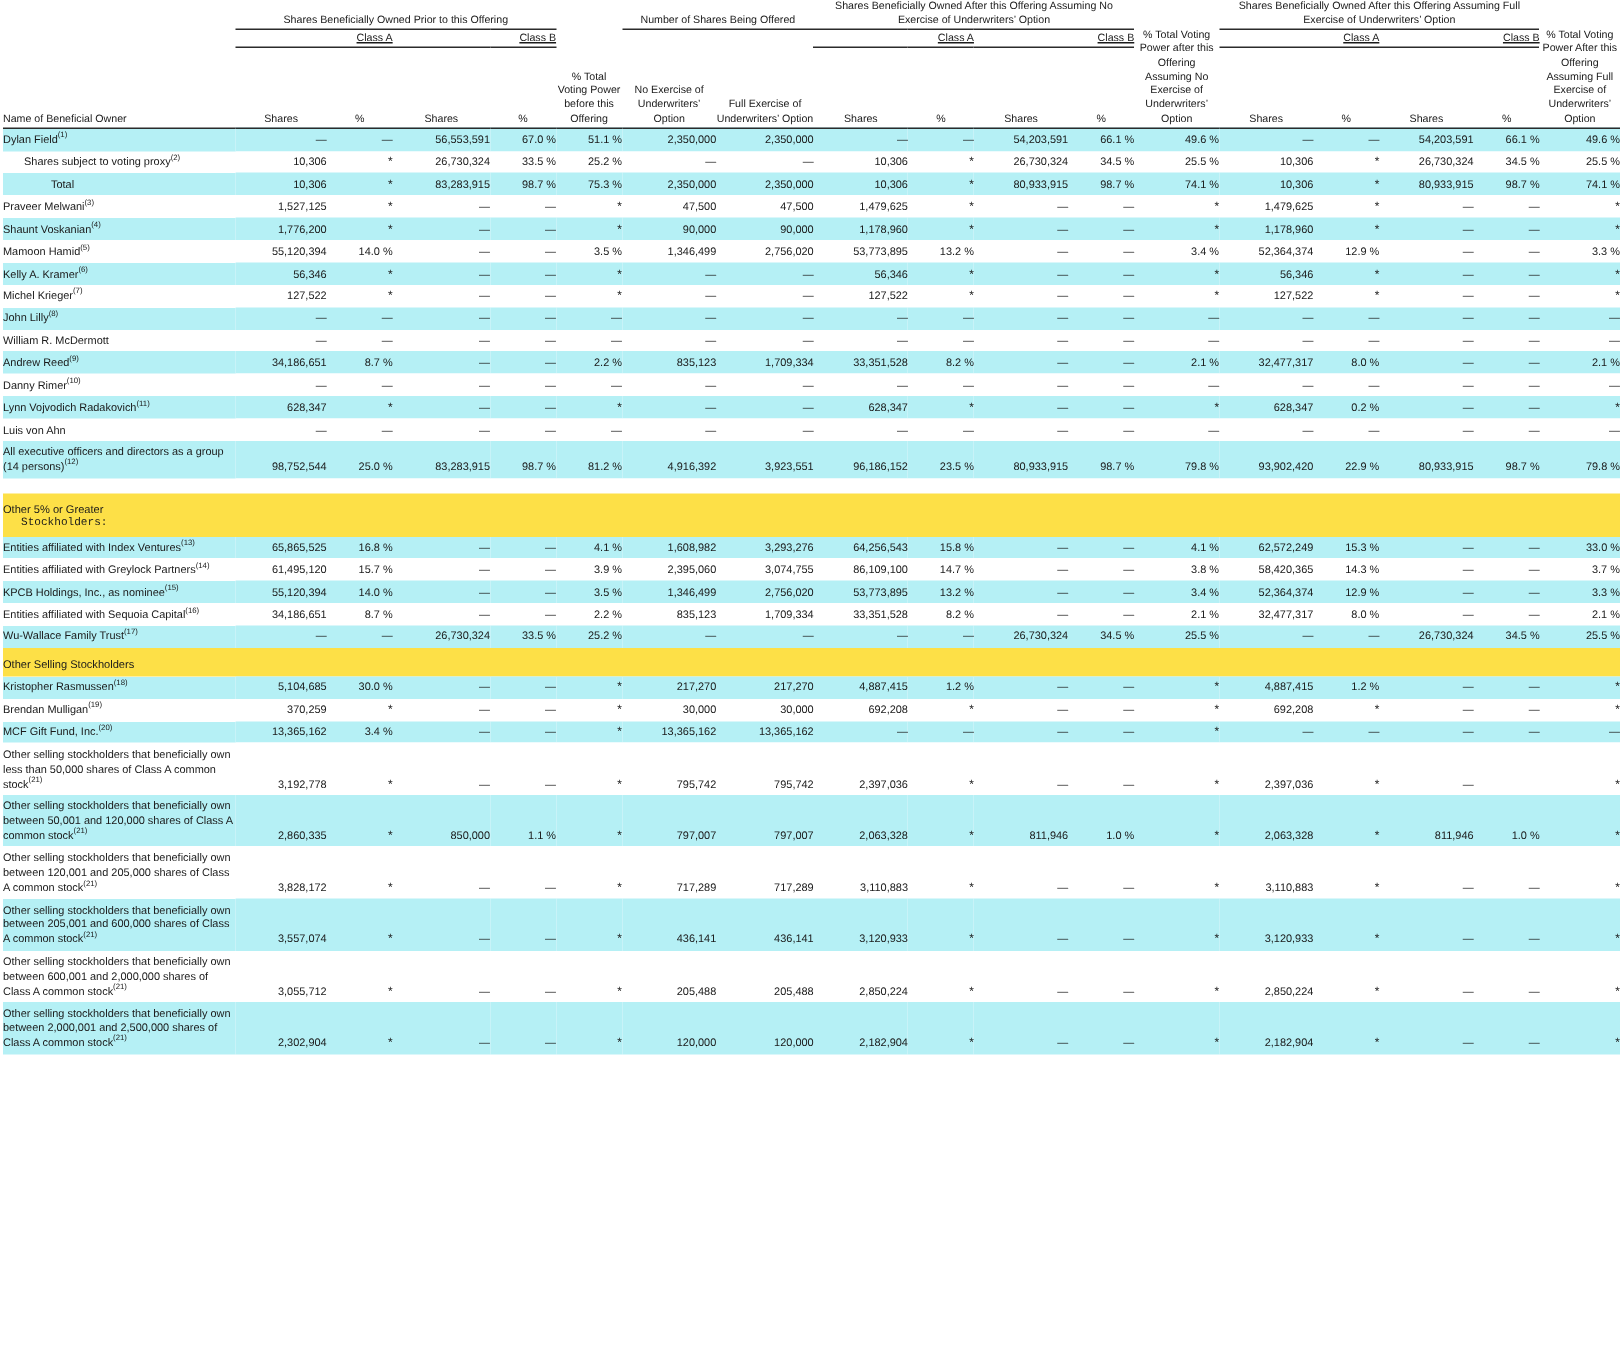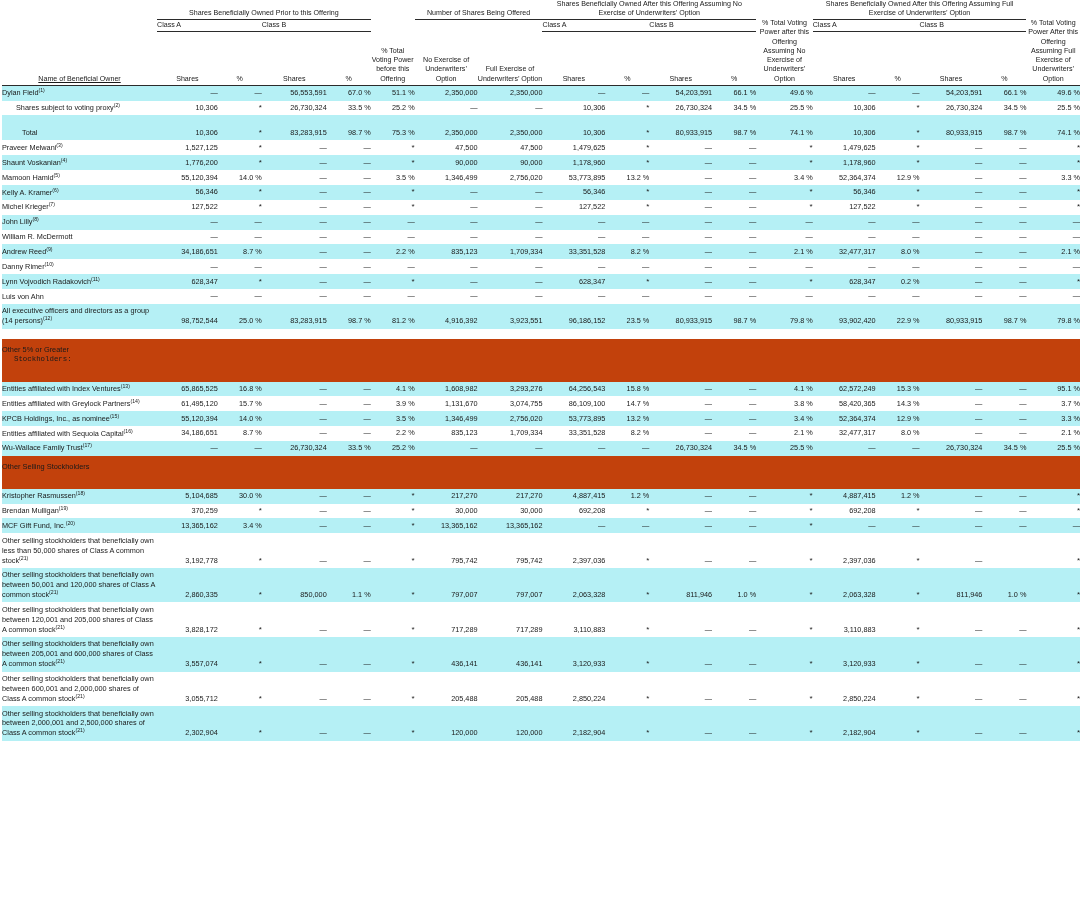--- a/index.html
+++ b/index.html
@@ -30,43 +30,43 @@
   
   .hdr-grp{
     text-align:center;
     font-size:7.1px;
     font-weight:bold;
     line-height:1.25;
     padding-bottom:1px;
     vertical-align:bottom;
   }
   .hdr-sub{
-    text-align:left;
+    text-align:right;
     font-size:7.1px;
     font-weight:bold;
     line-height:1.25;
     padding-bottom:1px;
     vertical-align:bottom;
+    text-decoration:underline;
   }
   .hdr-col{
     text-align:center;
     font-size:7.1px;
     font-weight:bold;
     line-height:1.3;
     vertical-align:bottom;
     padding-bottom:2px;
   }
   .hdr-name{
-    text-align:center;
+    text-align:left;
     font-size:7.1px;
     font-weight:bold;
     vertical-align:bottom;
     padding-bottom:2px;
     padding-left:1px;
-    text-decoration:underline;
   }
   .hdr-rule-row td{height:1px;padding:0;}
   .hdr-rule-row td.on{border-bottom:1px solid #2b2b2b;}
 
   
   tr.data td{
     padding-top:2.5px;
     padding-bottom:2.5px;
     vertical-align:bottom;
   }
@@ -88,27 +88,27 @@
     font-size:7.3px;
   }
   td.sec{
     text-align:left;
     font-weight:bold;
     font-size:7.4px;
     padding-left:1px;
     line-height:1.35;
   }
   .indent1{padding-left:14px;display:block;}
-  .indent2{padding-left:20px;display:block;margin-top:10px;}
+  .indent2{padding-left:32px;display:block;}
   .indentsec{padding-left:12px;display:block;font-family:Liberation Mono, monospace;}
   sup{font-size:5.2px;vertical-align:super;line-height:0;}
   .dash{letter-spacing:0;}
   .star{font-size:8px;}
   tr.gaprow td{height:14px;background:#ffffff;}
-  tr.sectionrow td{padding-top:6px;padding-bottom:17px;background:#c2410c;}
+  tr.sectionrow td{padding-top:6px;padding-bottom:3px;background:#fde047;}
 </style>
 </head>
 <body>
 
 <div id="doc">
   <table class="own">
     <colgroup>
       <col style="width:148px">
       <col style="width:58px">
         <col style="width:42px">
@@ -552,30 +552,30 @@
           <td class="num">3,293,276</td>
           <td class="num">64,256,543</td>
           <td class="num">15.8 %</td>
           <td class="num"><span class="dash">—</span></td>
           <td class="num"><span class="dash">—</span></td>
           <td class="num">4.1 %</td>
           <td class="num">62,572,249</td>
           <td class="num">15.3 %</td>
           <td class="num"><span class="dash">—</span></td>
           <td class="num"><span class="dash">—</span></td>
-          <td class="num">95.1 %</td>
+          <td class="num">33.0 %</td>
         </tr>
         <tr class="data plain">
           <td class="name">Entities affiliated with Greylock Partners<sup>(14)</sup></td>
           <td class="num">61,495,120</td>
           <td class="num">15.7 %</td>
           <td class="num"><span class="dash">—</span></td>
           <td class="num"><span class="dash">—</span></td>
           <td class="num">3.9 %</td>
-          <td class="num">1,131,670</td>
+          <td class="num">2,395,060</td>
           <td class="num">3,074,755</td>
           <td class="num">86,109,100</td>
           <td class="num">14.7 %</td>
           <td class="num"><span class="dash">—</span></td>
           <td class="num"><span class="dash">—</span></td>
           <td class="num">3.8 %</td>
           <td class="num">58,420,365</td>
           <td class="num">14.3 %</td>
           <td class="num"><span class="dash">—</span></td>
           <td class="num"><span class="dash">—</span></td>

